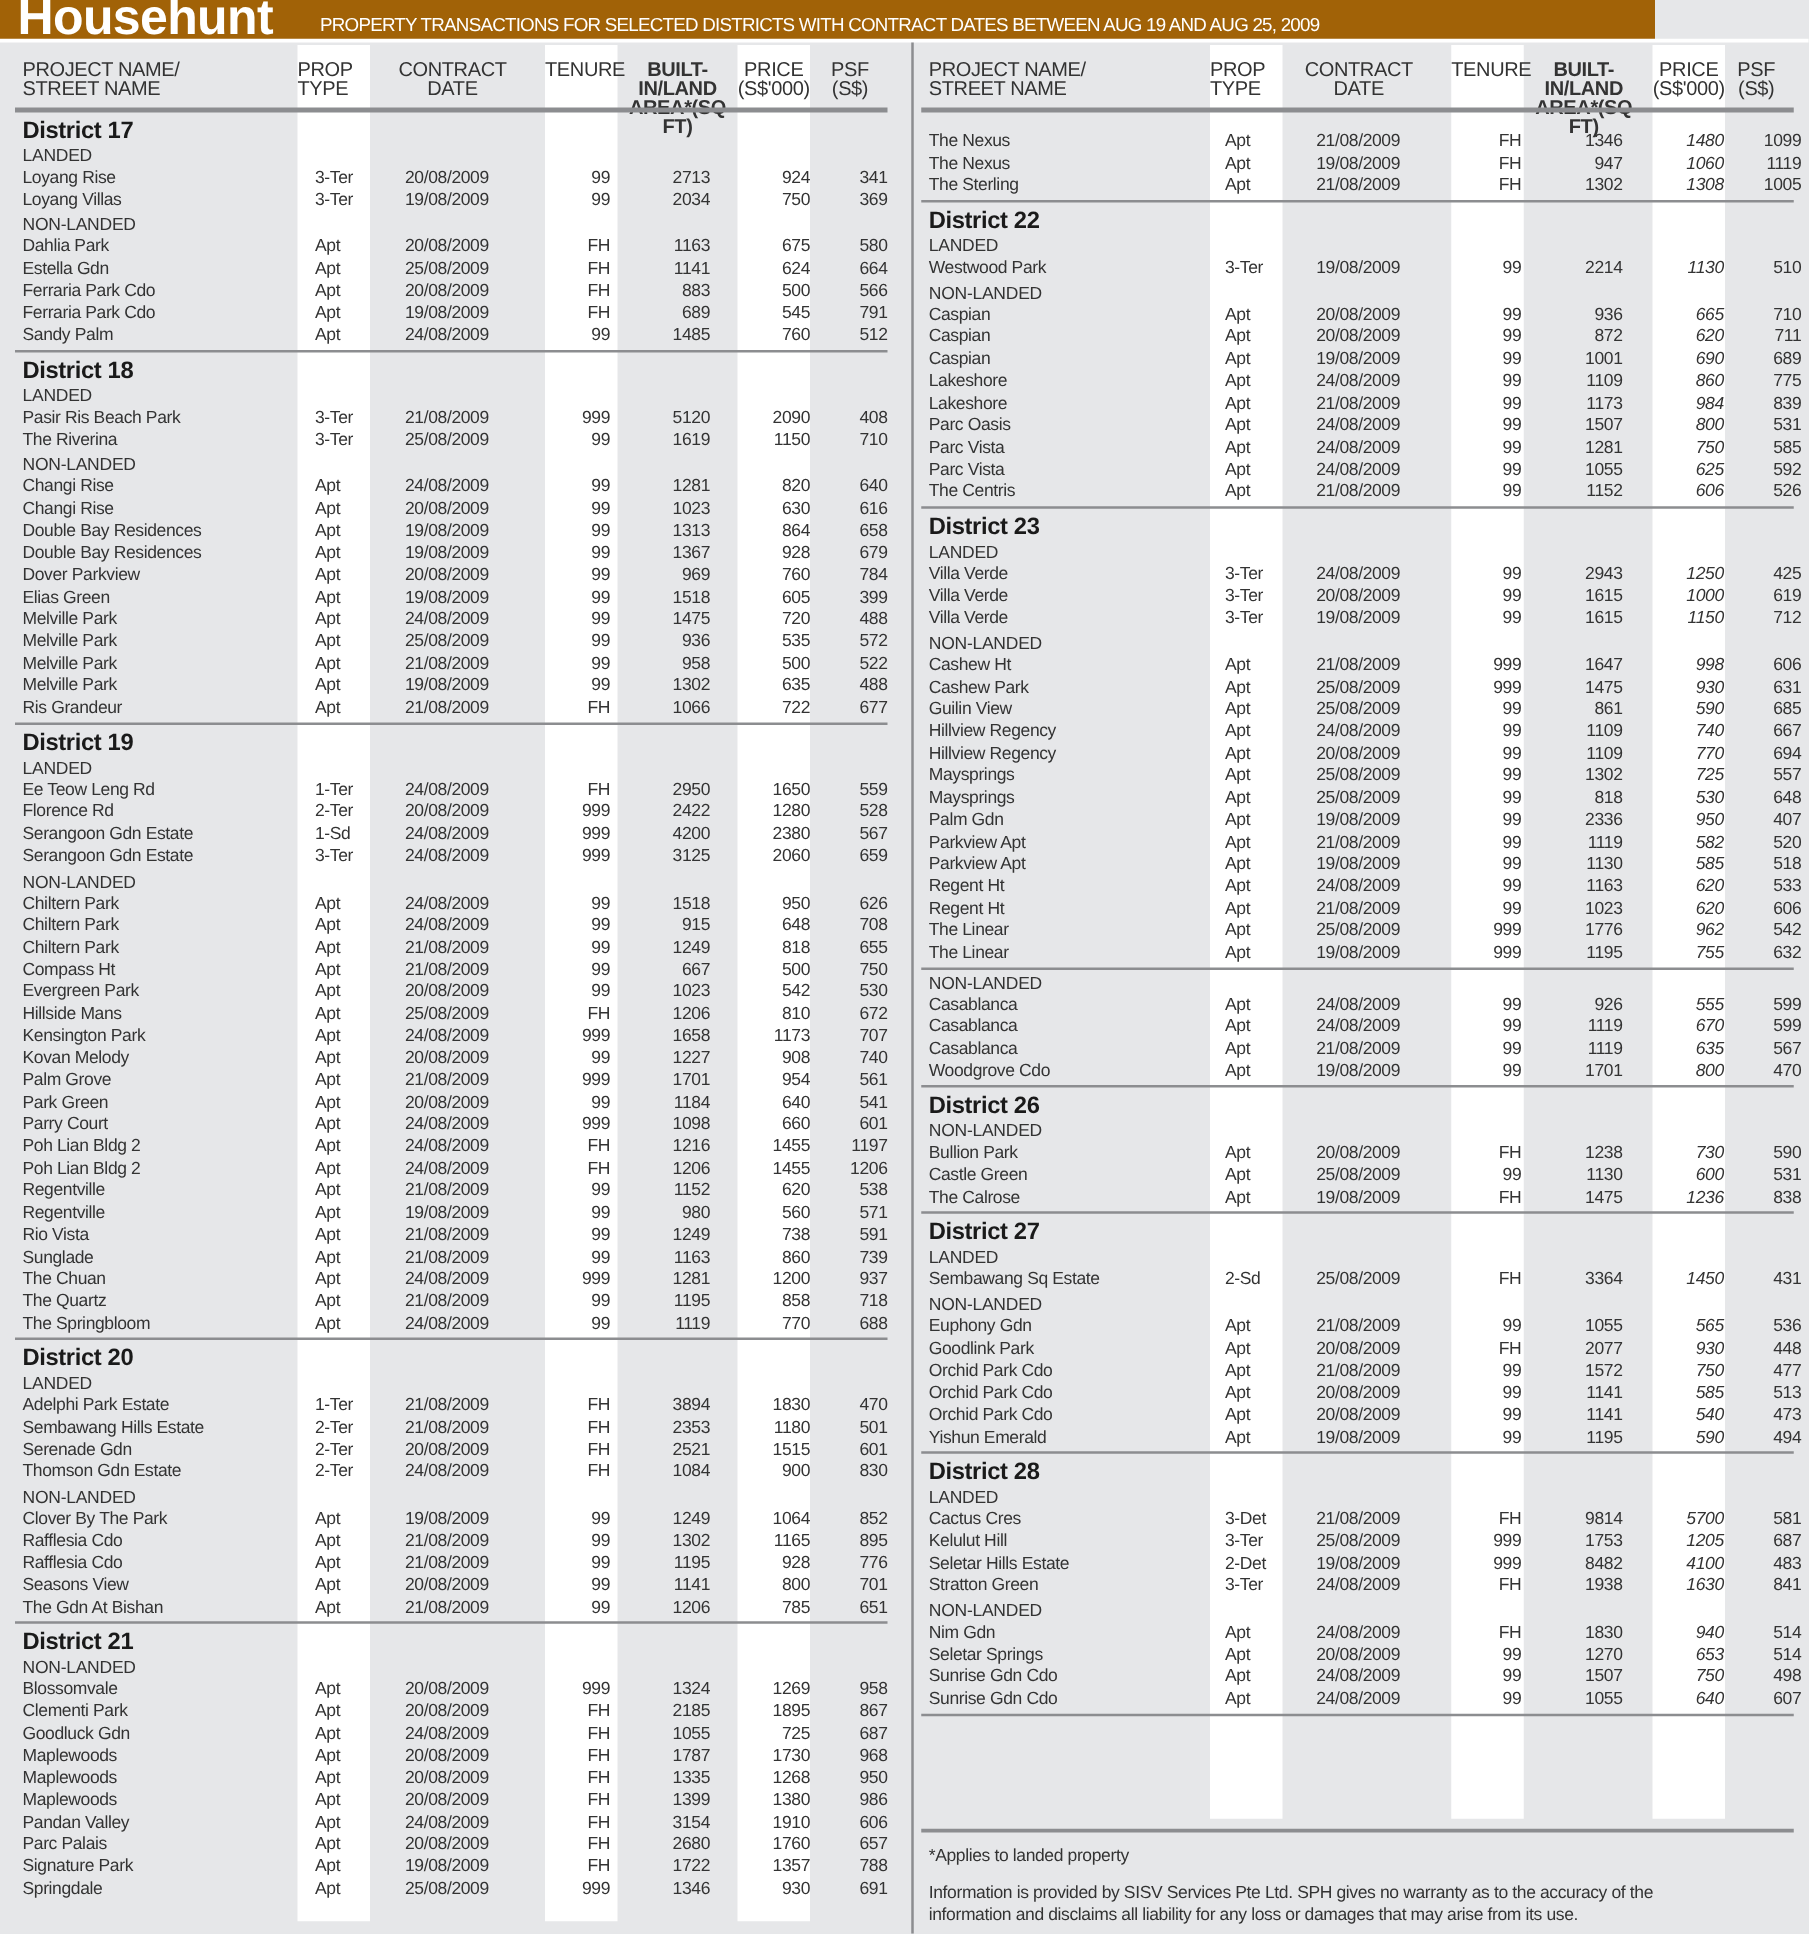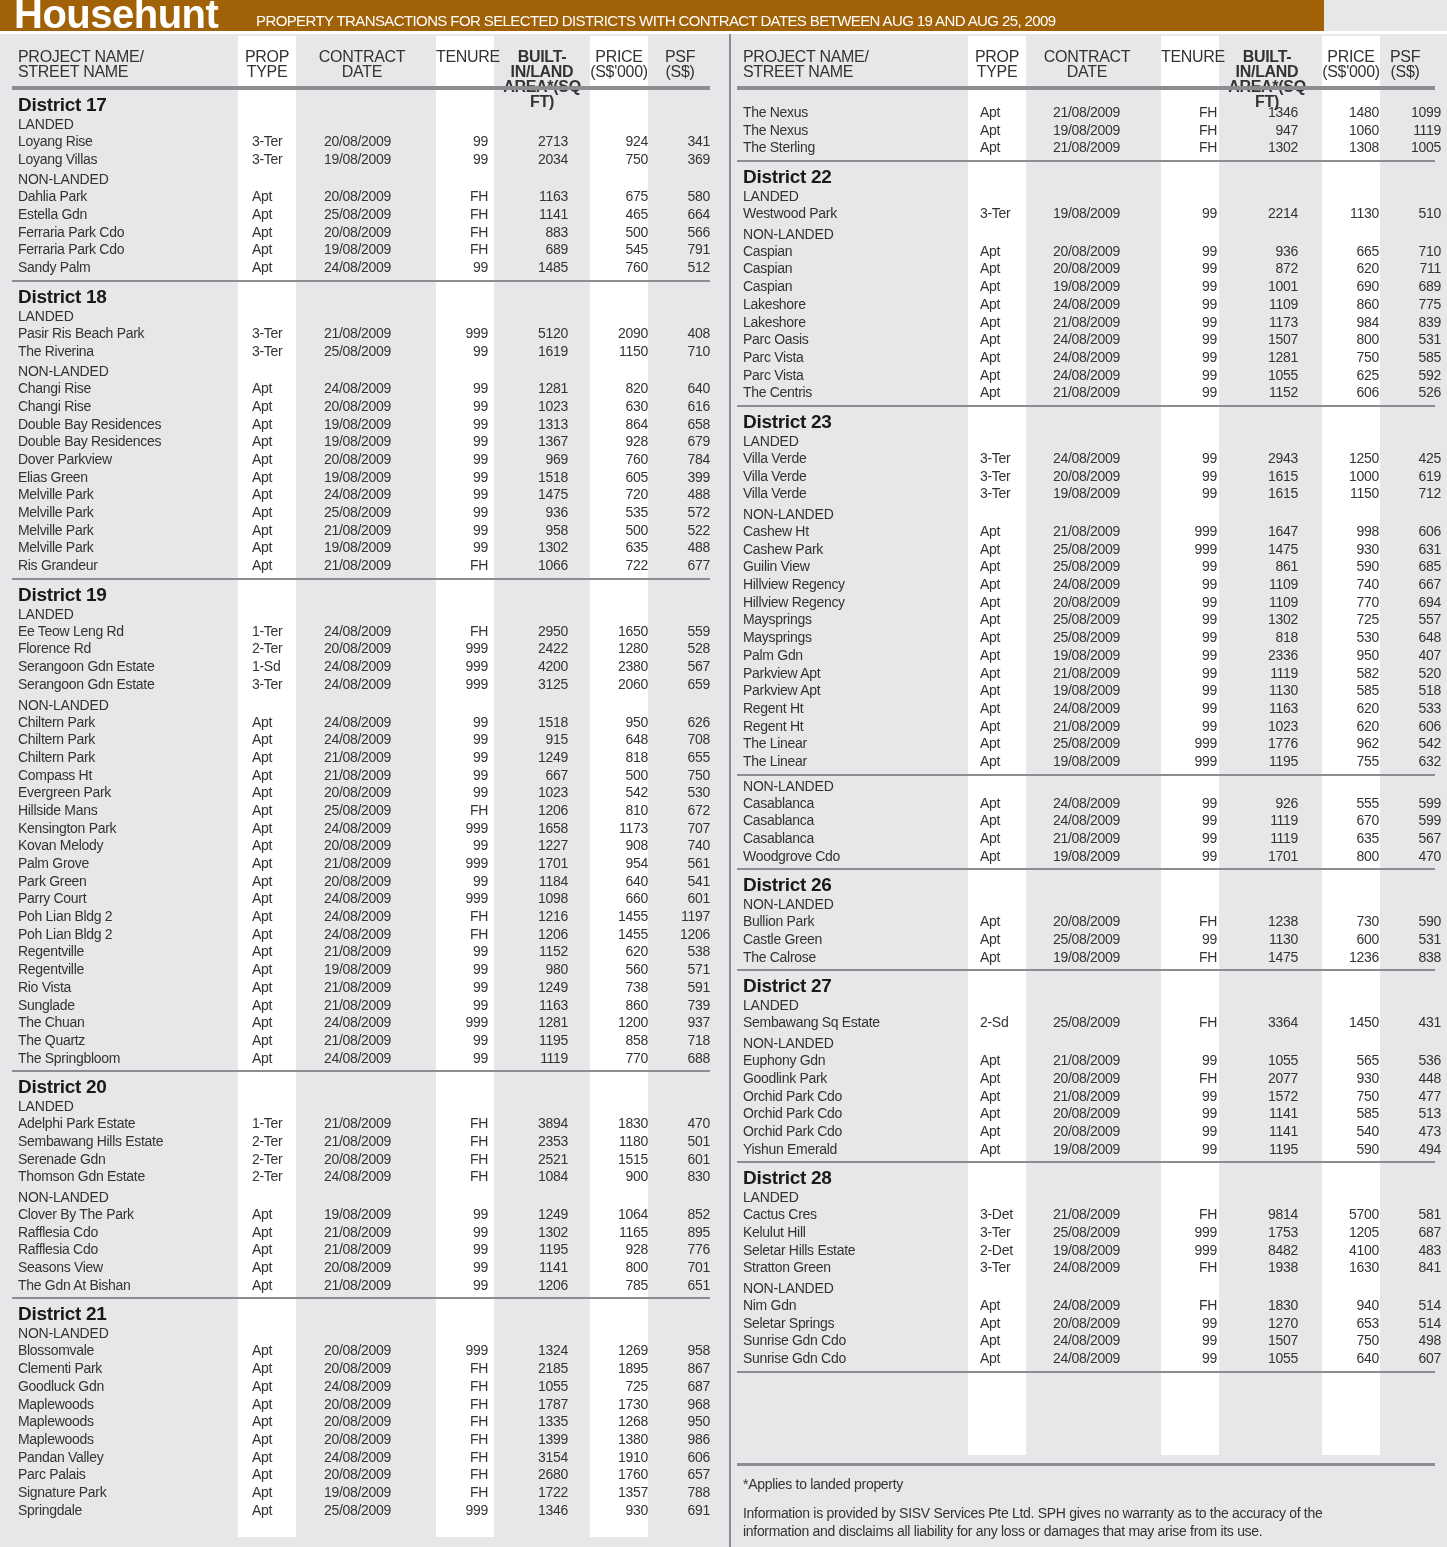--- a/index.html
+++ b/index.html
@@ -24,21 +24,21 @@
   .band.c-price { left: 590px; width: 58px; }
   .panel.right .band.c-type { left: 243px; width: 58px; }
   .panel.right .band.c-ten { left: 436px; width: 58px; }
   .panel.right .band.c-price { left: 597px; width: 58px; }
 
   .content { position: absolute; left: 0; top: 0; width: 100%; }
 
   .thead { position: relative; height: 52px; font-size: 16px; color: #333; letter-spacing: -0.3px; line-height: 15px; }
   .thead > div { position: absolute; top: 15px; }
   .thead .h-name { left: 18px; text-align: left; }
-  .thead .h-type { left: 238px; width: 58px; text-align: center; }
+  .thead .h-type { left: 238px; width: 58px; text-align: left; }
   .thead .h-date { left: 300px; width: 124px; text-align: center; }
   .thead .h-ten { left: 436px; width: 58px; text-align: center; }
   .thead .h-area { left: 494px; width: 96px; text-align: center; font-weight: bold; }
   .thead .h-price { left: 590px; width: 58px; text-align: center; }
   .thead .h-psf { left: 648px; width: 64px; text-align: center; }
   .panel.right .thead .h-name { left: 18px; }
   .panel.right .thead .h-type { left: 243px; }
   .panel.right .thead .h-date { left: 300px; }
   .panel.right .thead .h-price { left: 597px; }
   .panel.right .thead .h-psf { left: 655px; width: 50px; }
@@ -56,21 +56,21 @@
   .row .c-type { left: 240px; }
   .row .c-date { left: 312px; }
   .row .c-ten { left: 428px; width: 48px; text-align: right; }
   .row .c-area { left: 500px; width: 56px; text-align: right; }
   .row .c-price { left: 580px; width: 56px; text-align: right; }
   .row .c-psf { left: 644px; width: 54px; text-align: right; }
   .panel.right .row .c-type { left: 243px; }
   .panel.right .row .c-date { left: 316px; }
   .panel.right .row .c-ten { left: 432px; }
   .panel.right .row .c-area { left: 505px; }
-  .panel.right .row .c-price { left: 586px; }
+  .panel.right .row .c-price { left: 586px; font-style: italic; }
   .panel.right .row .c-psf { left: 650px; }
 
   .footer { position: absolute; left: 18px; top: 1430px; width: 690px; }
   .footer-rule { position: absolute; left: -6px; top: -1px; width: 698px; height: 3px; background: #8c8d90; }
   .footnote { position: absolute; top: 12px; left: 0; font-size: 14px; color: #333; letter-spacing: -0.3px; }
   .disclaimer { position: absolute; top: 40px; left: 0; width: 640px; font-size: 14px; line-height: 18px; color: #333; letter-spacing: -0.3px; }
 </style>
 </head>
 <body>
 
@@ -145,21 +145,21 @@
           <span class="c-area">1163</span>
           <span class="c-price">675</span>
           <span class="c-psf">580</span>
         </div>
         <div class="row">
           <span class="c-name">Estella Gdn</span>
           <span class="c-type">Apt</span>
           <span class="c-date">25/08/2009</span>
           <span class="c-ten">FH</span>
           <span class="c-area">1141</span>
-          <span class="c-price">465</span>
+          <span class="c-price">624</span>
           <span class="c-psf">664</span>
         </div>
         <div class="row">
           <span class="c-name">Ferraria Park Cdo</span>
           <span class="c-type">Apt</span>
           <span class="c-date">20/08/2009</span>
           <span class="c-ten">FH</span>
           <span class="c-area">883</span>
           <span class="c-price">500</span>
           <span class="c-psf">566</span>

